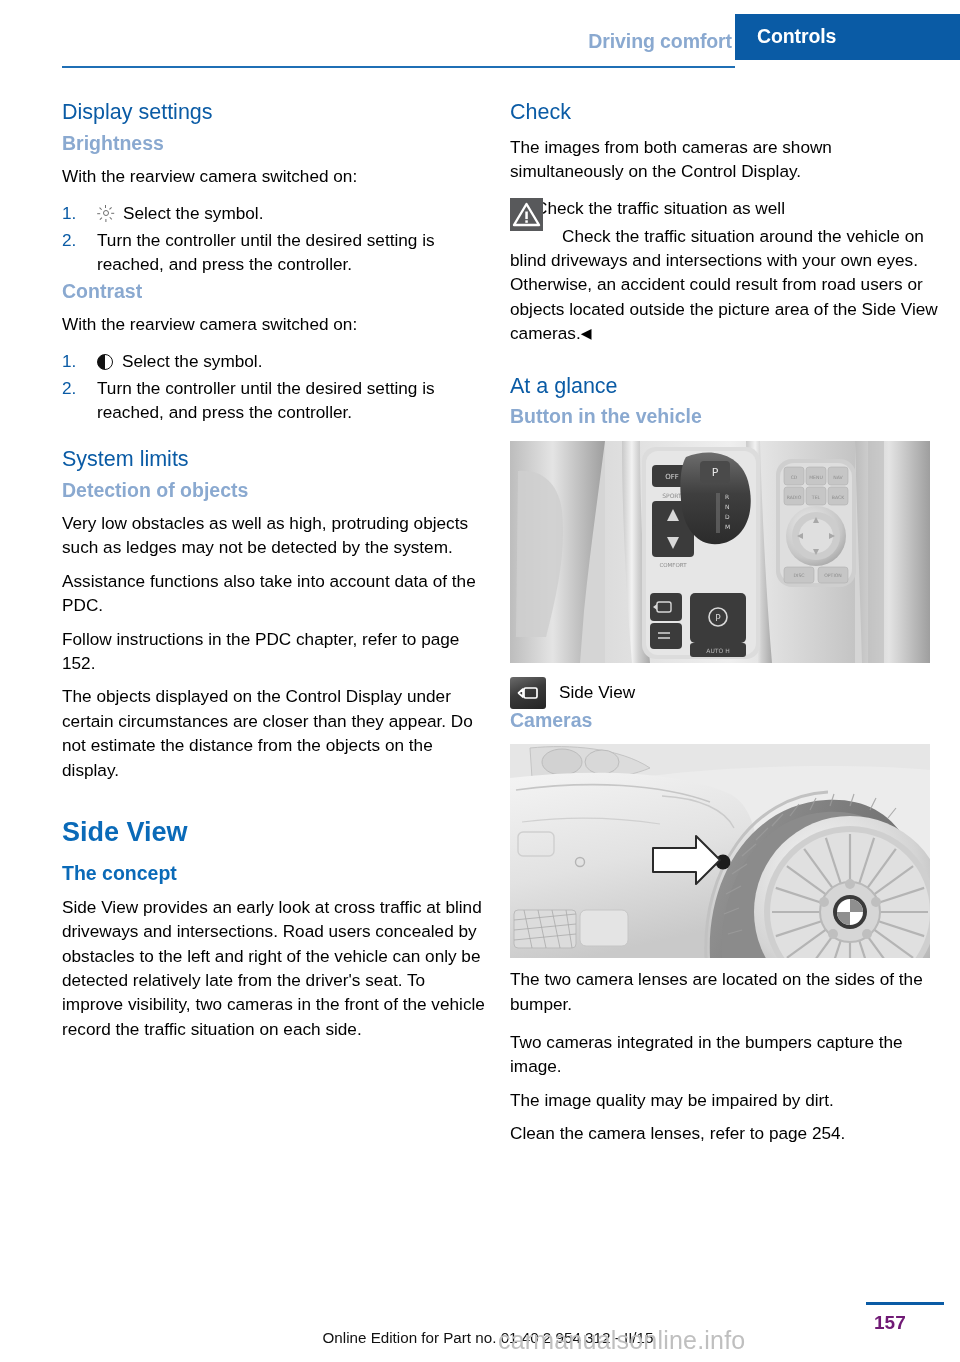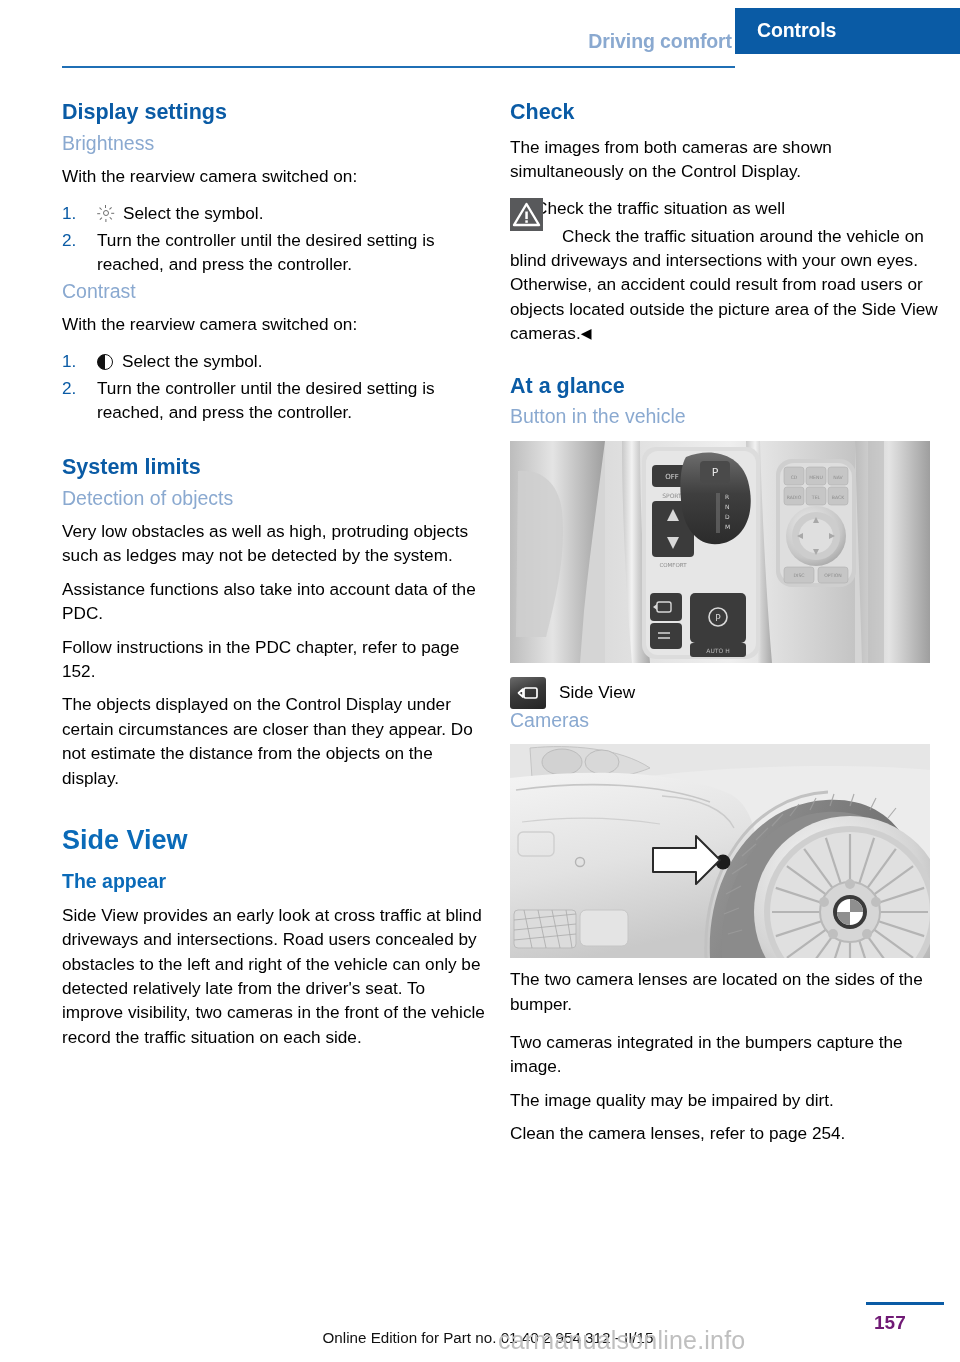--- a/index.html
+++ b/index.html
@@ -35,21 +35,21 @@
     top: 30px;
     font-size: 19.5px;
     font-weight: bold;
     color: #8aa9d0;
     letter-spacing: -0.1px;
     white-space: nowrap;
   }
   .header-tab {
     position: absolute;
     left: 735px;
-    top: 8px;
+    top: 14px;
     width: 225px;
     height: 46px;
     background: #0a5ba5;
   }
   .header-tab-label {
     position: absolute;
     left: 22px;
     top: 11px;
     font-size: 19.5px;
     font-weight: bold;
@@ -62,36 +62,36 @@
     position: absolute;
     top: 100px;
     width: 428px;
   }
   .col-left  { left: 62px; }
   .col-right { left: 510px; }
 
   
   h1.sec-title {
     font-size: 21.5px;
-    font-weight: bold;
+    font-weight: normal;
     color: #0a5ba5;
     line-height: 1.2;
     margin-bottom: 6px;
   }
   h1.big-title {
     font-size: 27px;
     font-weight: bold;
     color: #0a6ab8;
     line-height: 1.2;
     margin-top: 34px;
     margin-bottom: 10px;
   }
   h2.sub-title {
     font-size: 19.5px;
-    font-weight: normal;
+    font-weight: bold;
     color: #8aa9d0;
     line-height: 1.2;
     margin-bottom: 4px;
   }
   h2.sub-title-dark {
     font-size: 19.5px;
     font-weight: bold;
     color: #0a6ab8;
     line-height: 1.2;
     margin-top: 22px;
@@ -316,33 +316,33 @@
     <li>
       <span class="num">1.</span>
       <span class="contrast-icon"></span><span>Select the symbol.</span>
     </li>
     <li>
       <span class="num">2.</span>
       <span>Turn the controller until the desired setting is reached, and press the controller.</span>
     </li>
   </ol>
 
-  <h1 class="sec-title" style="margin-top:30px">System limits</h1>
+  <h1 class="sec-title" style="margin-top:22px">System limits</h1>
 
   <h2 class="sub-title">Detection of objects</h2>
   <p class="body-text">Very low obstacles as well as high, protruding objects such as ledges may not be detected by the system.</p>
   <p class="body-text">Assistance functions also take into account data of the PDC.</p>
 
   <p class="body-text"><span>Follow instructions in the PDC chapter, refer to page </span><span class="xref">152</span><span>.</span></p>
 
   <p class="body-text">The objects displayed on the Control Display under certain circumstances are closer than they appear. Do not estimate the distance from the objects on the display.</p>
 
   <h1 class="big-title">Side View</h1>
 
-  <h2 class="sub-title-dark" style="margin-top:14px">The appear</h2>
+  <h2 class="sub-title-dark" style="margin-top:14px">The concept</h2>
   <p class="body-text">Side View provides an early look at cross traffic at blind driveways and intersections. Road users concealed by obstacles to the left and right of the vehicle can only be detected relatively late from the driver's seat. To improve visibility, two cameras in the front of the vehicle record the traffic situation on each side.</p>
 </div>
 
 <div class="col col-right">
 
   <h1 class="sec-title">Check</h1>
   <p class="body-text">The images from both cameras are shown simultaneously on the Control Display.</p>
 
   <div class="warn-block">
     <div class="warn-icon">

